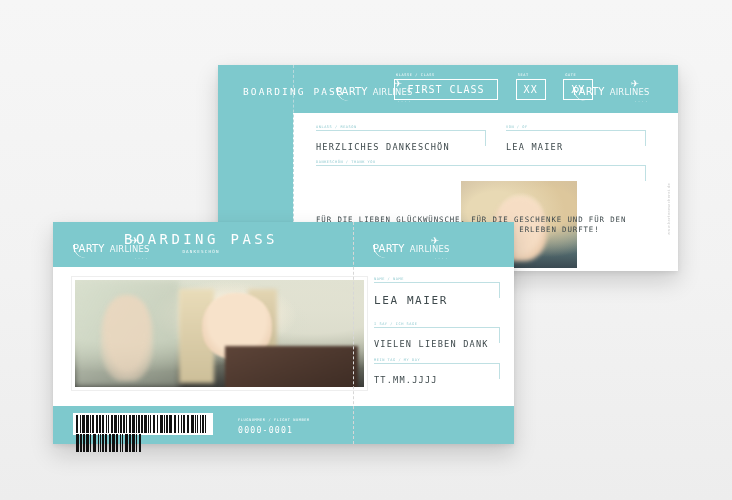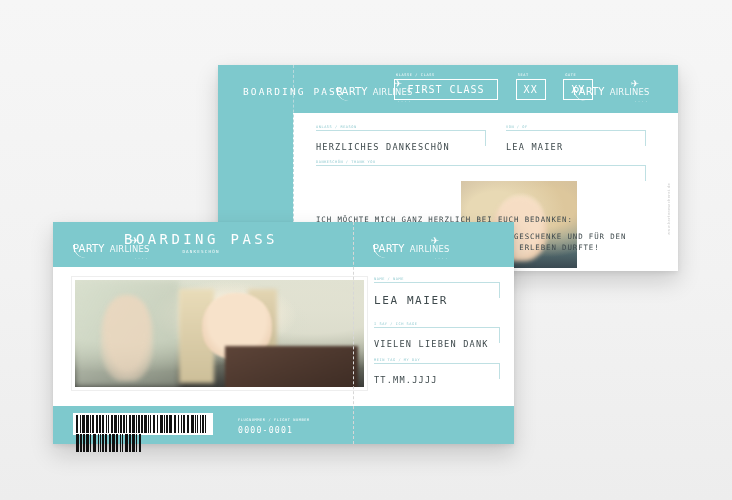--- a/index.html
+++ b/index.html
@@ -201,21 +201,20 @@
       <div class="fline"></div>
       <div class="fv">LEA MAIER</div>
     </div>
 
     <div class="field" style="left:98px; top:95px; width:330px;">
       <div class="fl">DANKESCHÖN / THANK YOU</div>
       <div class="fline"></div>
     </div>
 
     <div class="bc-body-text">
-      <p>ICH MÖCHTE MICH GANZ HERZLICH BEI EUCH BEDANKEN:</p>
       <p>FÜR DIE LIEBEN GLÜCKWÜNSCHE, FÜR DIE GESCHENKE UND FÜR DEN SCHÖNEN TAG,DEN ICH ZUSAMMEN MIT EUCH ERLEBEN DURFTE!</p>
       <p>EURE LEA</p>
     </div>
 
     <div class="bc-watermark">www.kartenmacherei.de</div>
   </div>
 
   <div class="card card-shadow" id="front-card">
 
     <div class="fc-header"></div>

